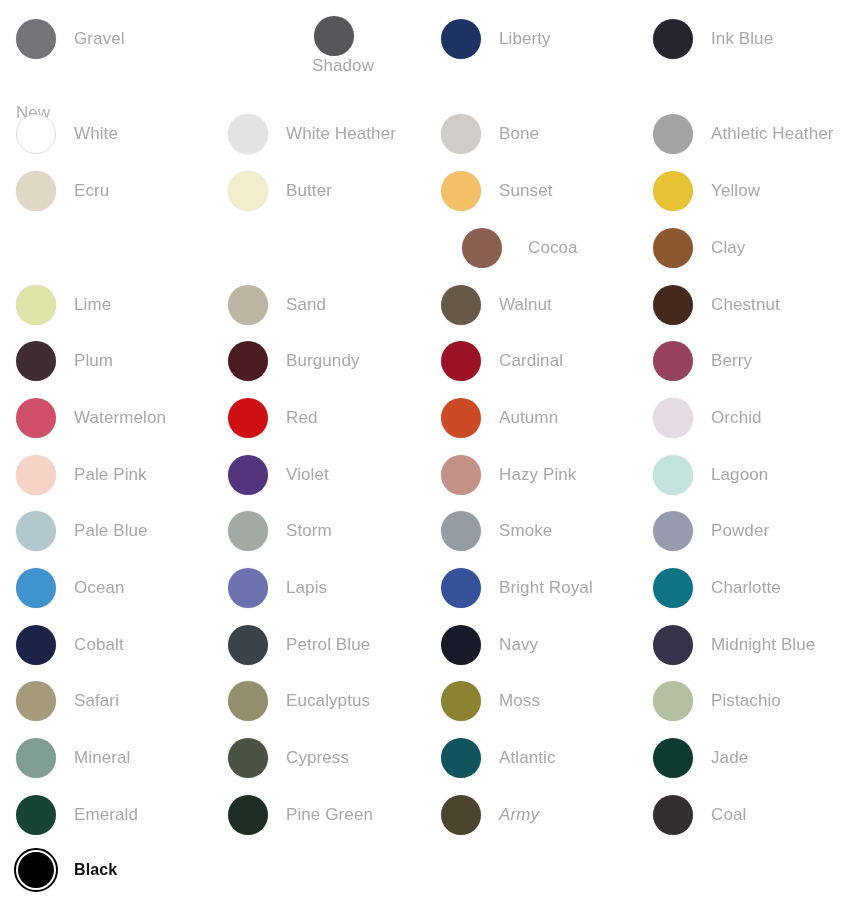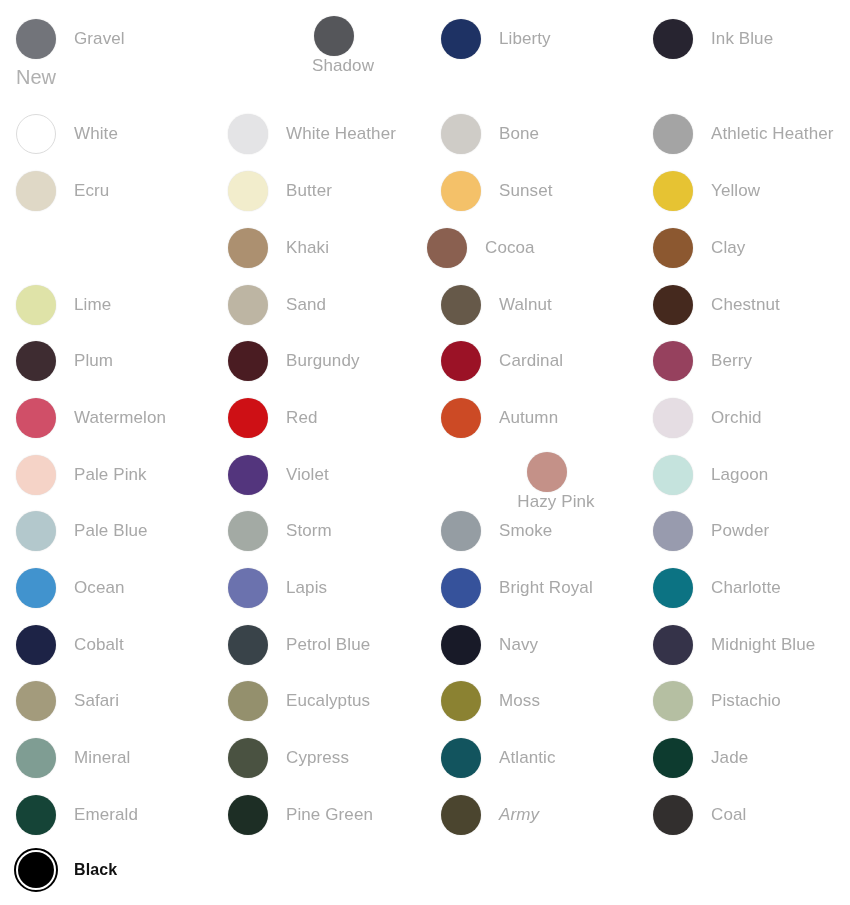--- a/index.html
+++ b/index.html
@@ -98,25 +98,26 @@
 
   .swatch-cell.selected .swatch-label {
     color: #111111;
     font-weight: bold;
     font-size: 16px;
     margin-left: 16px;
   }
 
   .group-label {
     position: absolute;
-    font-size: 20px;
+    font-size: 17px;
     line-height: 20px;
     color: #b0b0b0;
     left: 16px;
     user-select: none;
+    margin-top: 36px;
   }
 </style>
 </head>
 <body>
 
 <div id="swatch-grid">
     <div class="group-label" style="left: 16px; top: 67px;">New</div>
     <div class="swatch-cell" style="left: 16px; top: 16px;">
       <div class="swatch-dot-wrap">
         <span class="swatch-dot shaded" title="Gravel" style="background: rgb(114, 116, 122);"></span>
@@ -182,27 +183,21 @@
         <span class="swatch-dot shaded" title="Sunset" style="background: rgb(244, 193, 105);"></span>
       </div>
       <span class="swatch-label">Sunset</span>
     </div>
     <div class="swatch-cell" style="left: 653px; top: 168px;">
       <div class="swatch-dot-wrap">
         <span class="swatch-dot shaded" title="Yellow" style="background: rgb(230, 195, 51);"></span>
       </div>
       <span class="swatch-label">Yellow</span>
     </div>
-    <div class="swatch-cell" style="left: 228px; top: 225px;">
-      <div class="swatch-dot-wrap">
-        <span class="swatch-dot shaded" title="Khaki" style="background: rgb(172, 144, 112);"></span>
-      </div>
-      <span class="swatch-label">Khaki</span>
-    </div>
-    <div class="swatch-cell" style="left: 427px; top: 225px;">
+    <div class="swatch-cell" style="left: 462px; top: 225px; gap: 8px;">
       <div class="swatch-dot-wrap">
         <span class="swatch-dot shaded" title="Cocoa" style="background: rgb(138, 96, 80);"></span>
       </div>
       <span class="swatch-label">Cocoa</span>
     </div>
     <div class="swatch-cell" style="left: 653px; top: 225px;">
       <div class="swatch-dot-wrap">
         <span class="swatch-dot shaded" title="Clay" style="background: rgb(140, 88, 48);"></span>
       </div>
       <span class="swatch-label">Clay</span>
@@ -284,21 +279,21 @@
         <span class="swatch-dot shaded" title="Pale Pink" style="background: rgb(245, 211, 199);"></span>
       </div>
       <span class="swatch-label">Pale Pink</span>
     </div>
     <div class="swatch-cell" style="left: 228px; top: 452px;">
       <div class="swatch-dot-wrap">
         <span class="swatch-dot shaded" title="Violet" style="background: rgb(83, 53, 125);"></span>
       </div>
       <span class="swatch-label">Violet</span>
     </div>
-    <div class="swatch-cell" style="left: 441px; top: 452px; flex-direction: column;">
+    <div class="swatch-cell" style="left: 441px; top: 452px;">
       <div class="swatch-dot-wrap">
         <span class="swatch-dot shaded" title="Hazy Pink" style="background: rgb(196, 145, 136);"></span>
       </div>
       <span class="swatch-label">Hazy Pink</span>
     </div>
     <div class="swatch-cell" style="left: 653px; top: 452px;">
       <div class="swatch-dot-wrap">
         <span class="swatch-dot shaded" title="Lagoon" style="background: rgb(197, 227, 221);"></span>
       </div>
       <span class="swatch-label">Lagoon</span>

